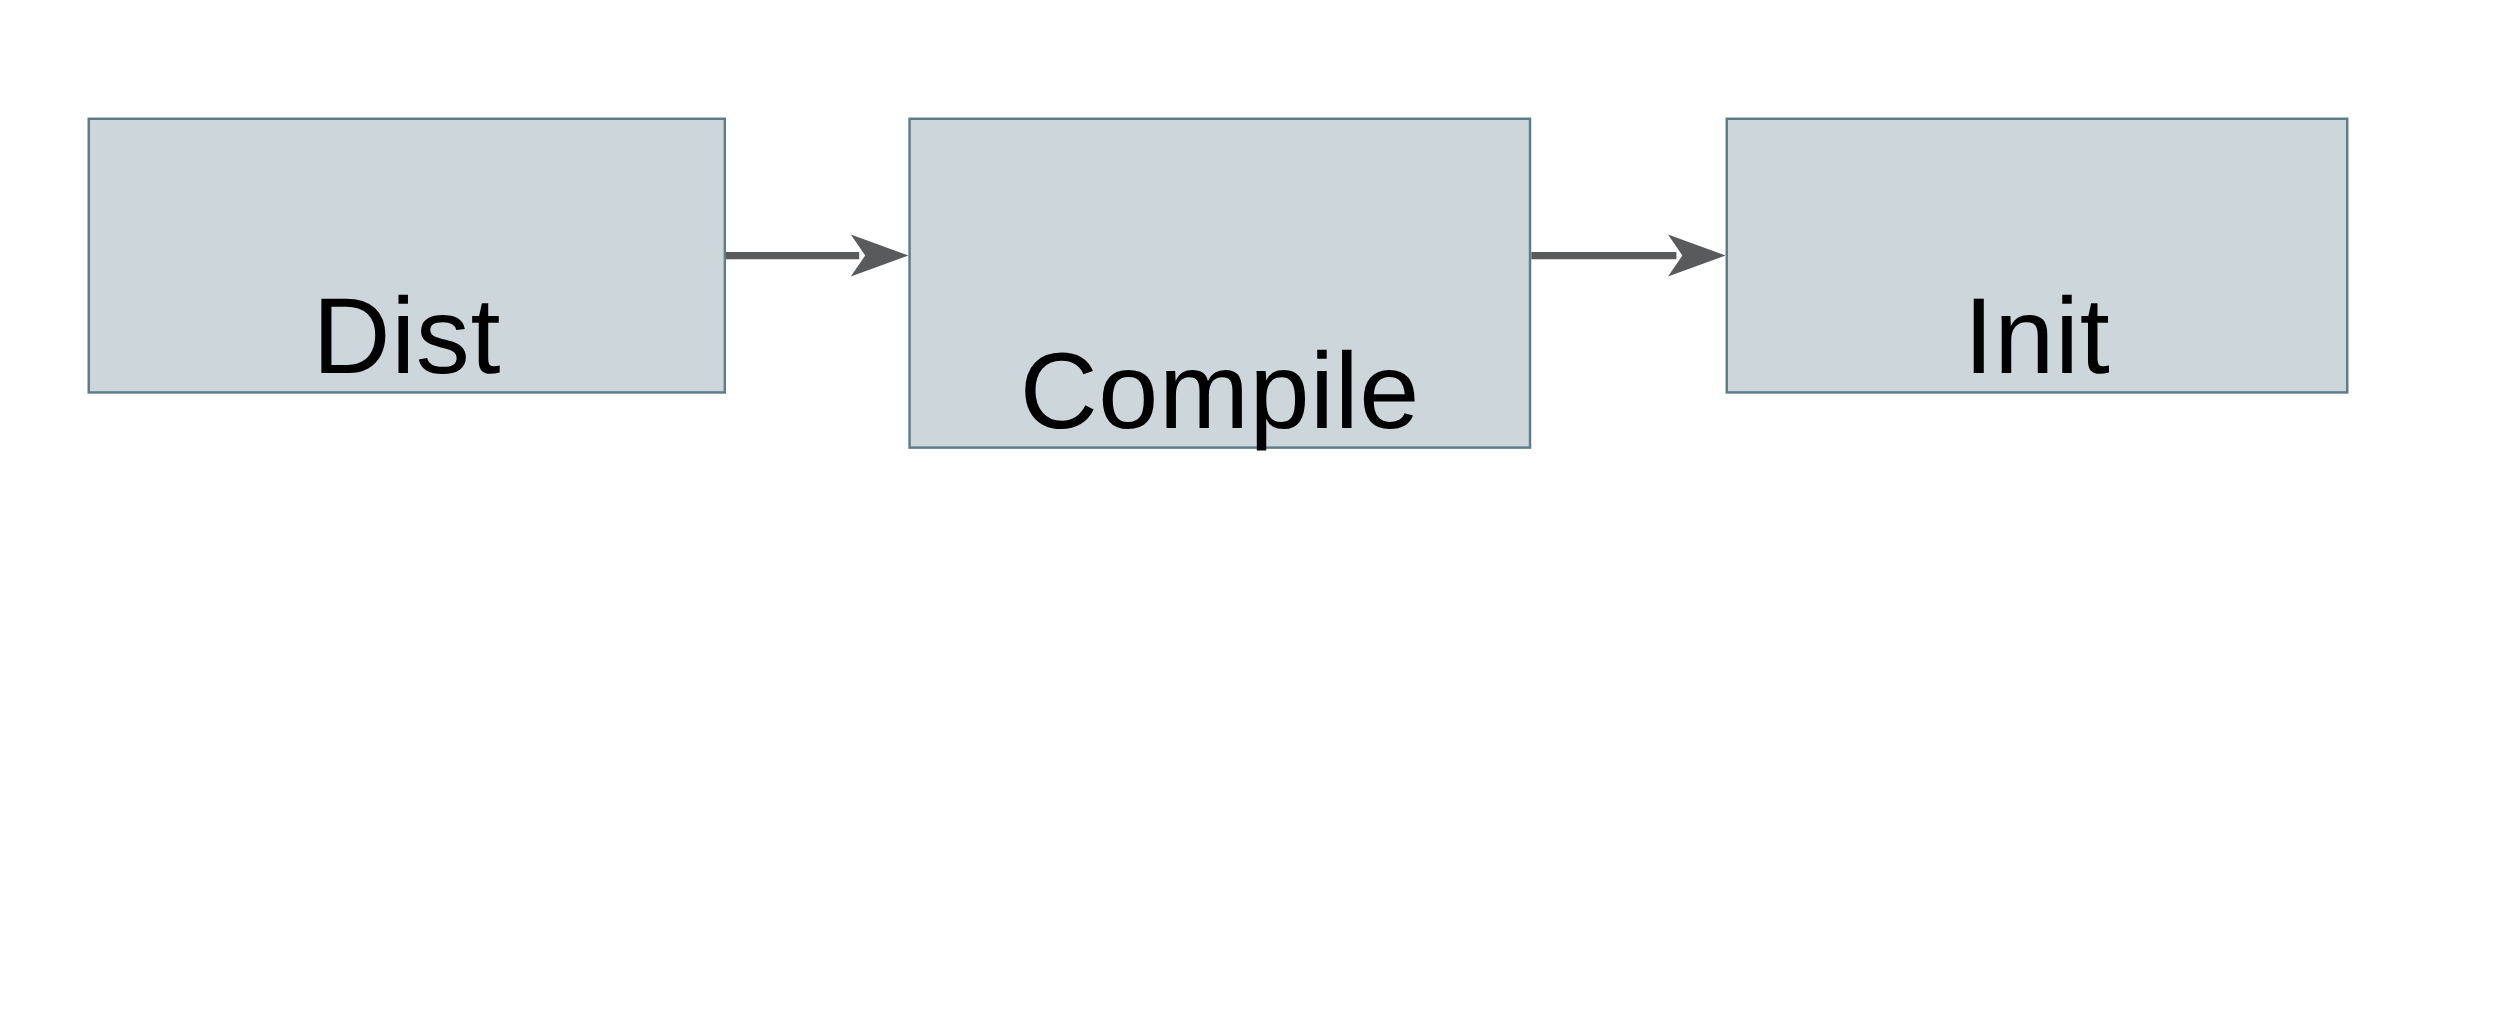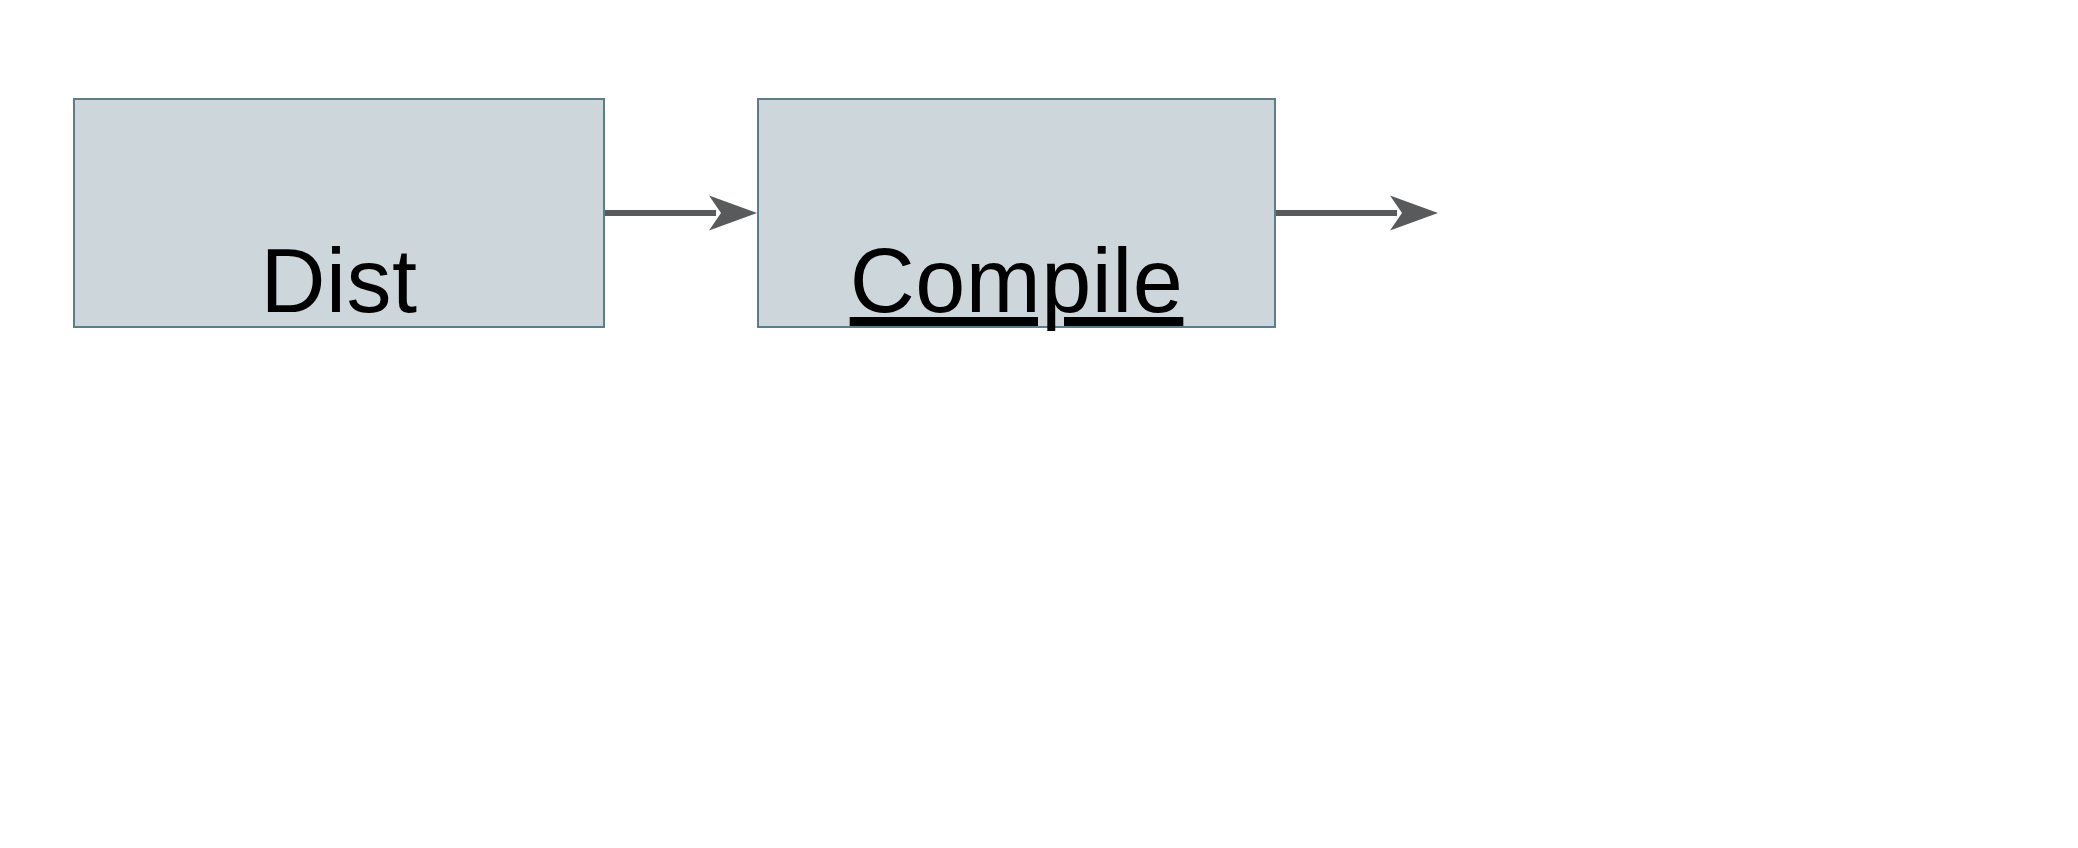--- a/index.html
+++ b/index.html
@@ -42,21 +42,21 @@
   }
   .node-label {
     font-size: 90px;
     font-weight: 400;
     line-height: 1;
     color: var(--text-color, #000000);
     letter-spacing: 0.5px;
     user-select: none;
   }
   .node-dist    { left: 73px;   top: 98px;  width: 532px; height: 230px; }
-  .node-compile { left: 757px;  top: 98px;  width: 519px; height: 230px; text-decoration: underline; }
+  .node-compile { left: 757px;  top: 98px;  width: 519px; height: 276px; }
   .node-init    { left: 1438px; top: 98px;  width: 519px; height: 230px; }
   .node-clean   { left: 755px;  top: 512px; width: 521px; height: 231px; }
 </style>
 </head>
 <body>
 
 <div class="canvas">
 
   <svg class="edges" width="2078" height="848" viewBox="0 0 2078 848" aria-hidden="true">
     <g>
@@ -70,15 +70,18 @@
   </svg>
 
   <div class="node node-dist">
     <span class="node-label">Dist</span>
   </div>
 
   <div class="node node-compile">
     <span class="node-label">Compile</span>
   </div>
 
+  <div class="node node-init">
+    <span class="node-label">Init</span>
+  </div>
 
 
 </div>
 
 </body></html>

